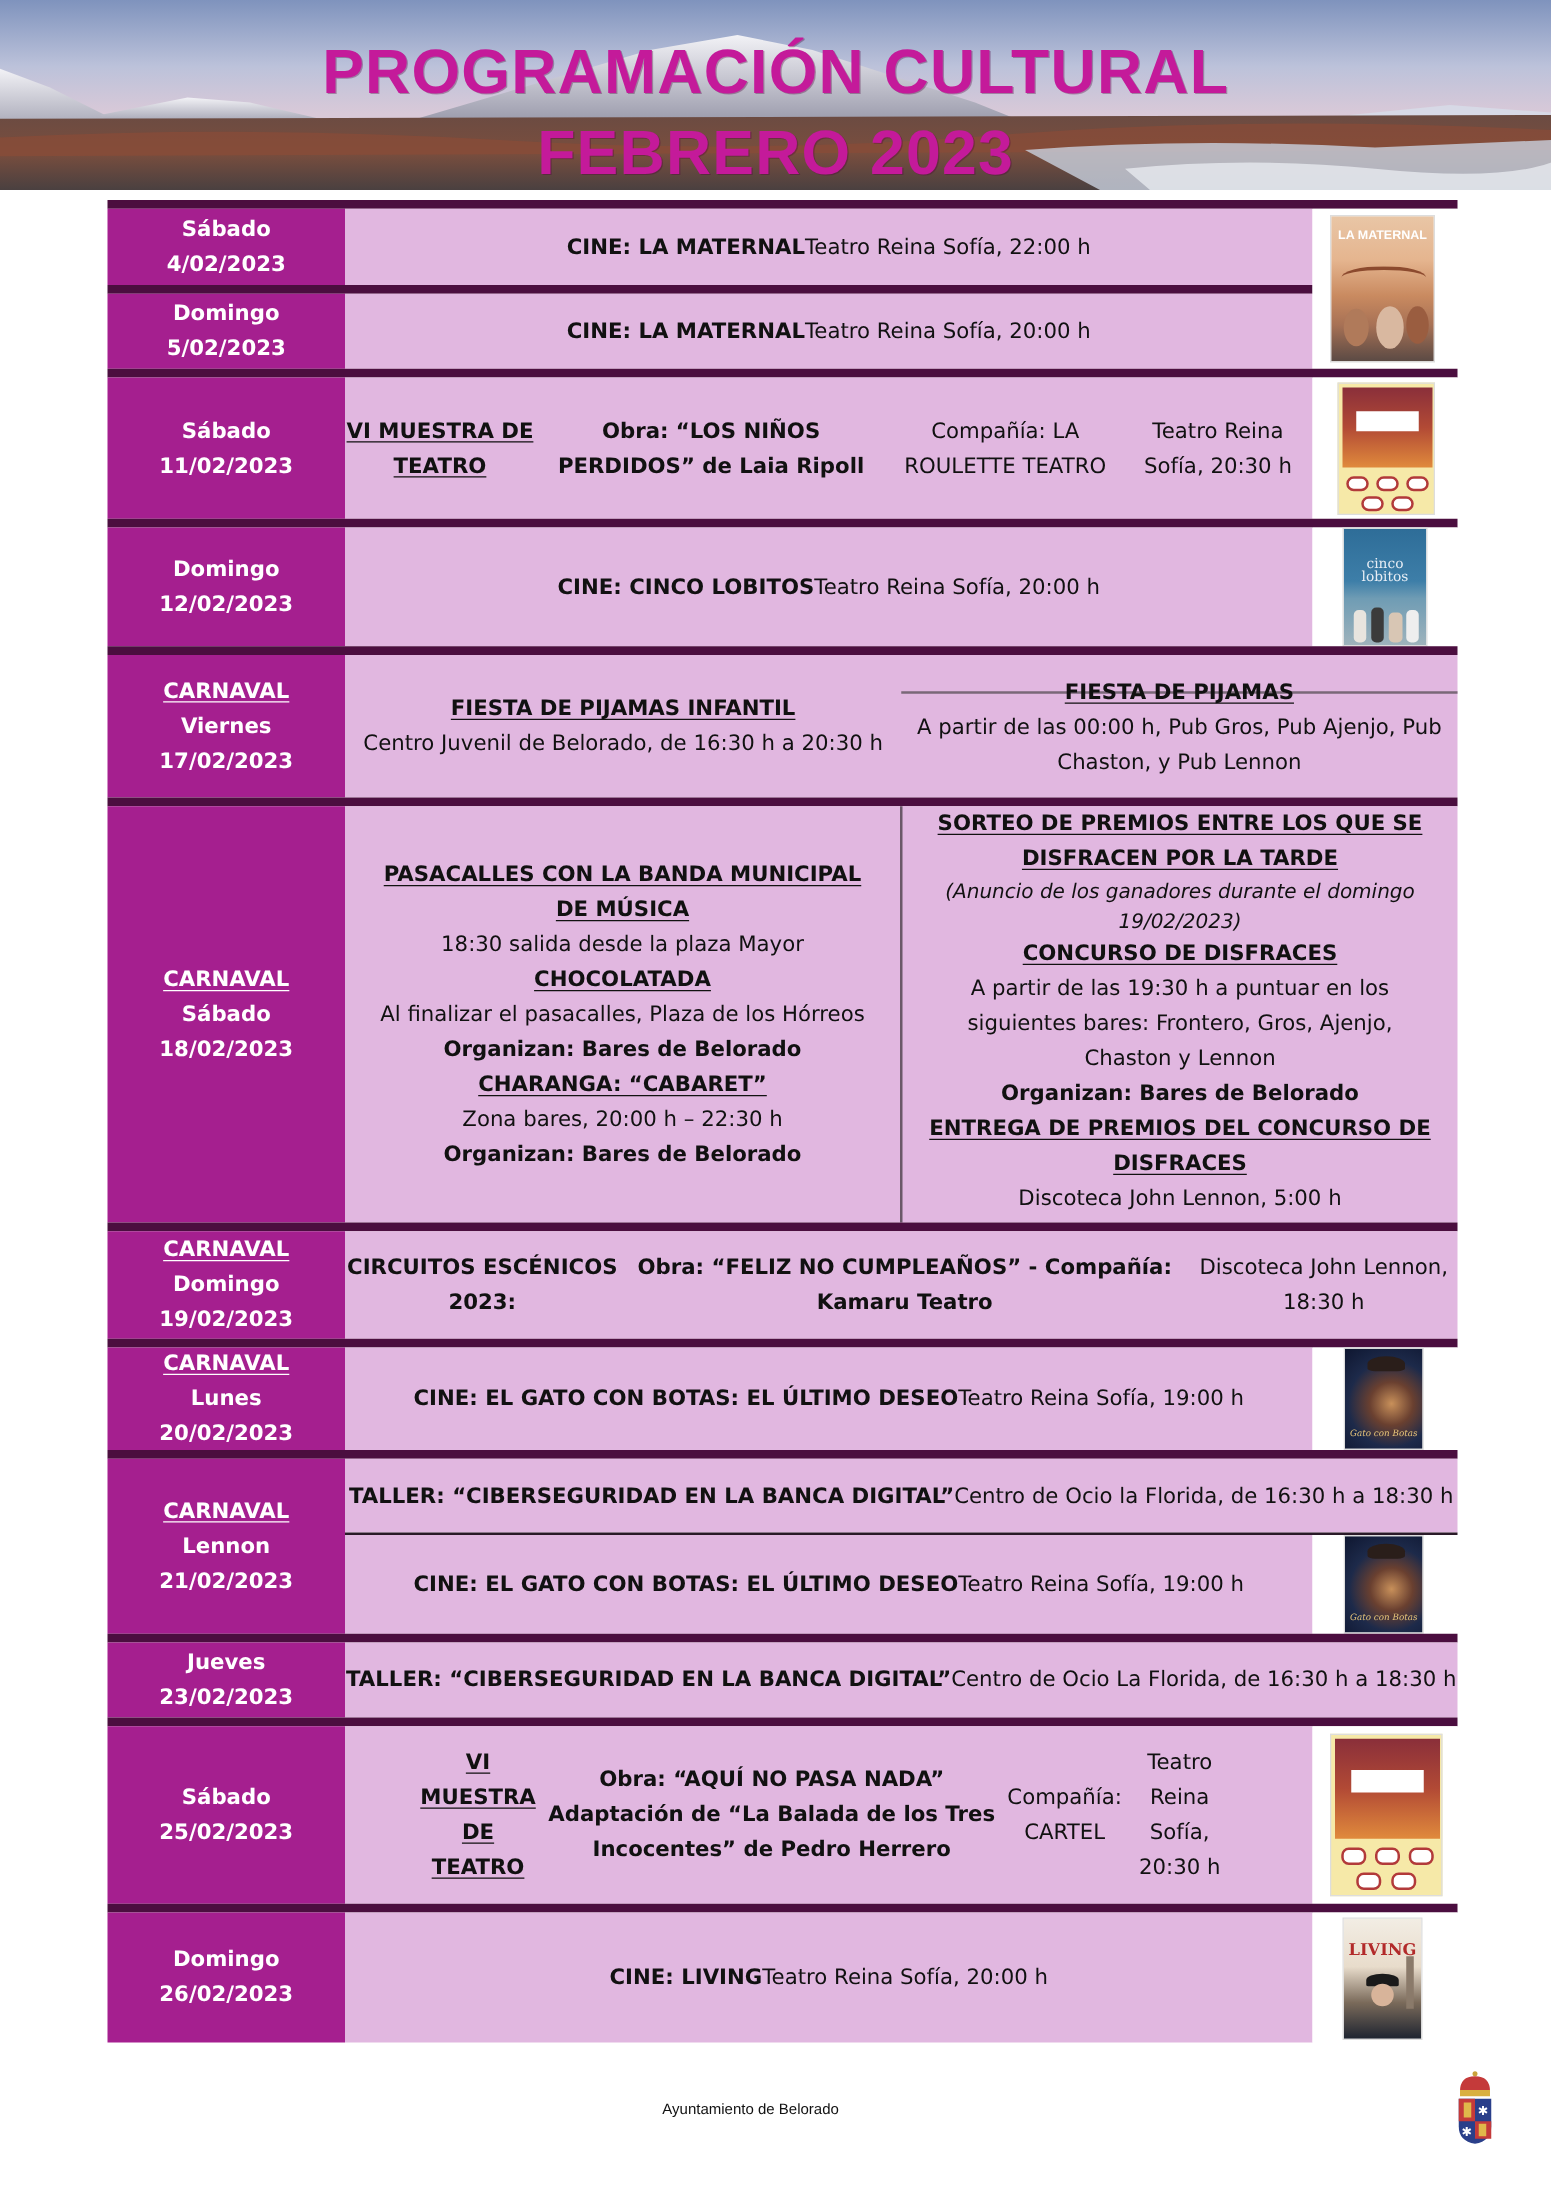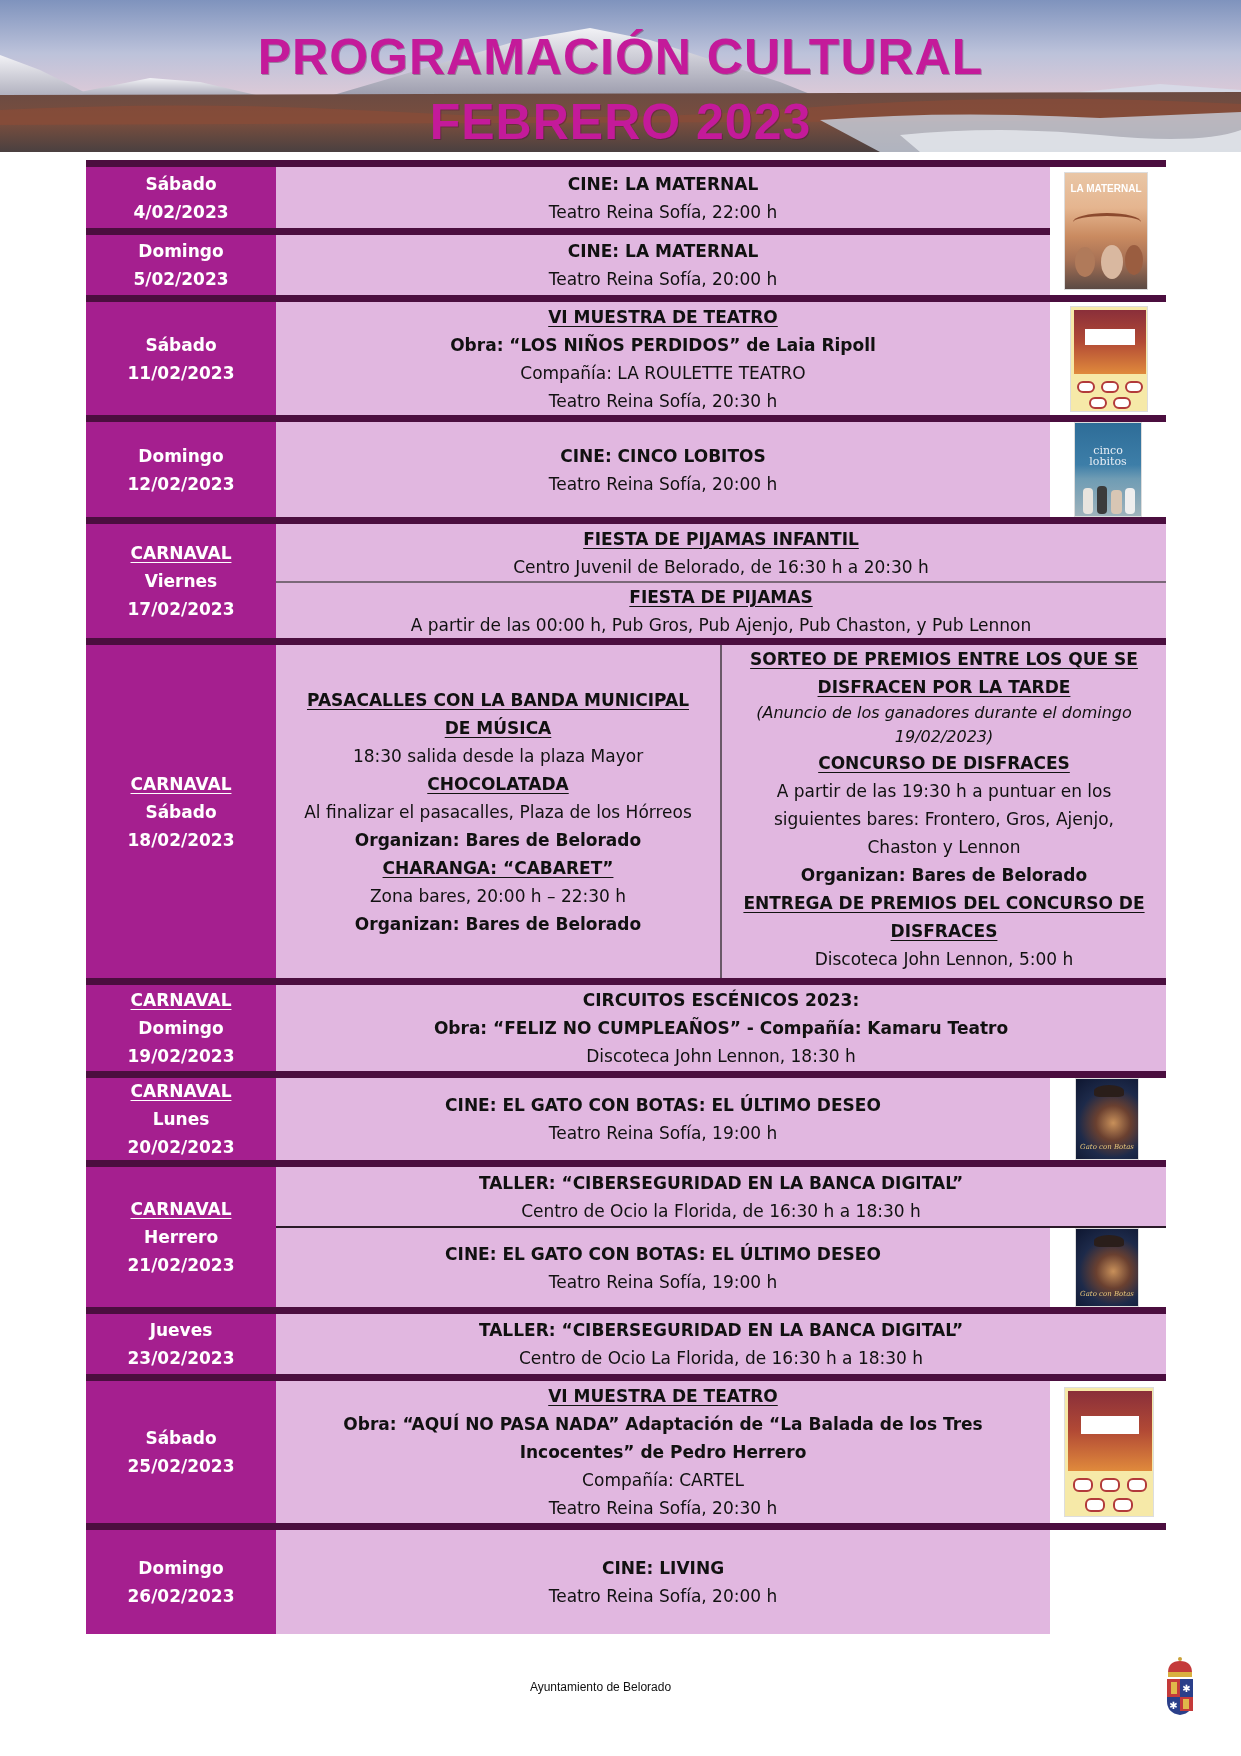--- a/index.html
+++ b/index.html
@@ -31,21 +31,21 @@
     position: absolute; left: 0; top: 0; width: 190px; height: 100%;
     background: #a51f8f; color: #ffffff;
     display: flex; flex-direction: column; justify-content: center; align-items: center;
     font-family: "DejaVu Sans", sans-serif; font-weight: bold; font-size: 17px; line-height: 28px;
     text-align: center;
   }
   .date .carn { text-decoration: underline; text-underline-offset: 3px; }
   .content {
     position: absolute; top: 0; height: 100%;
     background: #e1b7e0;
-    display: flex; flex-direction: column; justify-content: center; align-items: center;
+    display: flex; flex-direction: row; justify-content: center; align-items: center;
     font-family: "DejaVu Sans", sans-serif; font-size: 17px; line-height: 28px; text-align: center;
     color: #111;
   }
   .sub { width: 100%; display: flex; flex-direction: column; justify-content: center; align-items: center; }
   .b { font-weight: bold; }
   .u { text-decoration: underline; text-underline-offset: 3px; }
   .i { font-style: italic; }
   .imgcell { position: absolute; top: 0; height: 100%; background: #ffffff; }
   .poster { position: absolute; border: 1px solid #ddd; overflow: hidden; text-decoration: underline; }
 
@@ -253,21 +253,21 @@
         <div style="position:absolute;top:6px;left:18px;width:30px;height:12px;background:#2a1e1a;border-radius:50% 50% 20% 20%;"></div>
         <div style="position:absolute;bottom:8px;left:0;width:100%;text-align:center;font:italic 7px 'DejaVu Serif',serif;color:#e8c67a;">Gato con Botas</div>
       </div>
     </div>
   </div>
   <div class="sep" style="top:1160px;width:1080px;"></div>
 
   <div class="row" style="top:1167px;height:140px;width:1080px;">
     <div class="date">
       <span class="carn">CARNAVAL</span>
-      <span>Herrero</span>
+      <span>Lennon</span>
       <span>21/02/2023</span>
     </div>
     <div class="content" style="left:190px;width:890px;height:59px;">
       <span class="b">TALLER: “CIBERSEGURIDAD EN LA BANCA DIGITAL”</span>
       <span>Centro de Ocio la Florida, de 16:30 h a 18:30 h</span>
     </div>
     <div style="position:absolute;left:190px;top:59px;width:890px;height:2px;background:#2a1a28;"></div>
     <div class="content" style="left:190px;top:61px;width:774px;height:79px;">
       <span class="b">CINE: EL GATO CON BOTAS: EL ÚLTIMO DESEO</span>
       <span>Teatro Reina Sofía, 19:00 h</span>
@@ -319,20 +319,28 @@
   <div class="sep" style="top:1523px;width:1080px;"></div>
 
   <div class="row" style="top:1530px;height:104px;width:1080px;">
     <div class="date">
       <span>Domingo</span>
       <span>26/02/2023</span>
     </div>
     <div class="content" style="left:190px;width:774px;">
       <span class="b">CINE: LIVING</span>
       <span>Teatro Reina Sofía, 20:00 h</span>
+    </div>
+    <div class="imgcell" style="left:964px;width:116px;">
+      <div class="poster" style="left:24px;top:4px;width:64px;height:98px;background:linear-gradient(180deg,#f2ede4 0%,#e8dccb 40%,#7a6a5a 70%,#1e2430 100%);">
+        <div style="position:absolute;top:18px;left:0;width:100%;text-align:center;font:bold 13px 'DejaVu Serif',serif;color:#b22a2a;">LIVING</div>
+        <div style="position:absolute;top:44px;left:18px;width:26px;height:10px;background:#1a1a1a;border-radius:50% 50% 10% 10%;"></div>
+        <div style="position:absolute;top:52px;left:22px;width:18px;height:18px;background:#d8b49a;border-radius:50%;"></div>
+        <div style="position:absolute;top:30px;right:6px;width:6px;height:42px;background:#8a7a6a;"></div>
+      </div>
     </div>
   </div>
 </div>
 
 <div class="footer">Ayuntamiento de Belorado</div>
 <svg class="crest" viewBox="0 0 34 62">
   <circle cx="17" cy="4" r="2" fill="#caa23a"></circle>
   <path d="M5 18 Q5 6 17 6 Q29 6 29 18 Z" fill="#c43a3a"></path>
   <rect x="5" y="17" width="24" height="5" fill="#d9b040"></rect>
   <path d="M4 24 L30 24 L30 46 Q30 58 17 60 Q4 58 4 46 Z" fill="#2a3f8a"></path>

